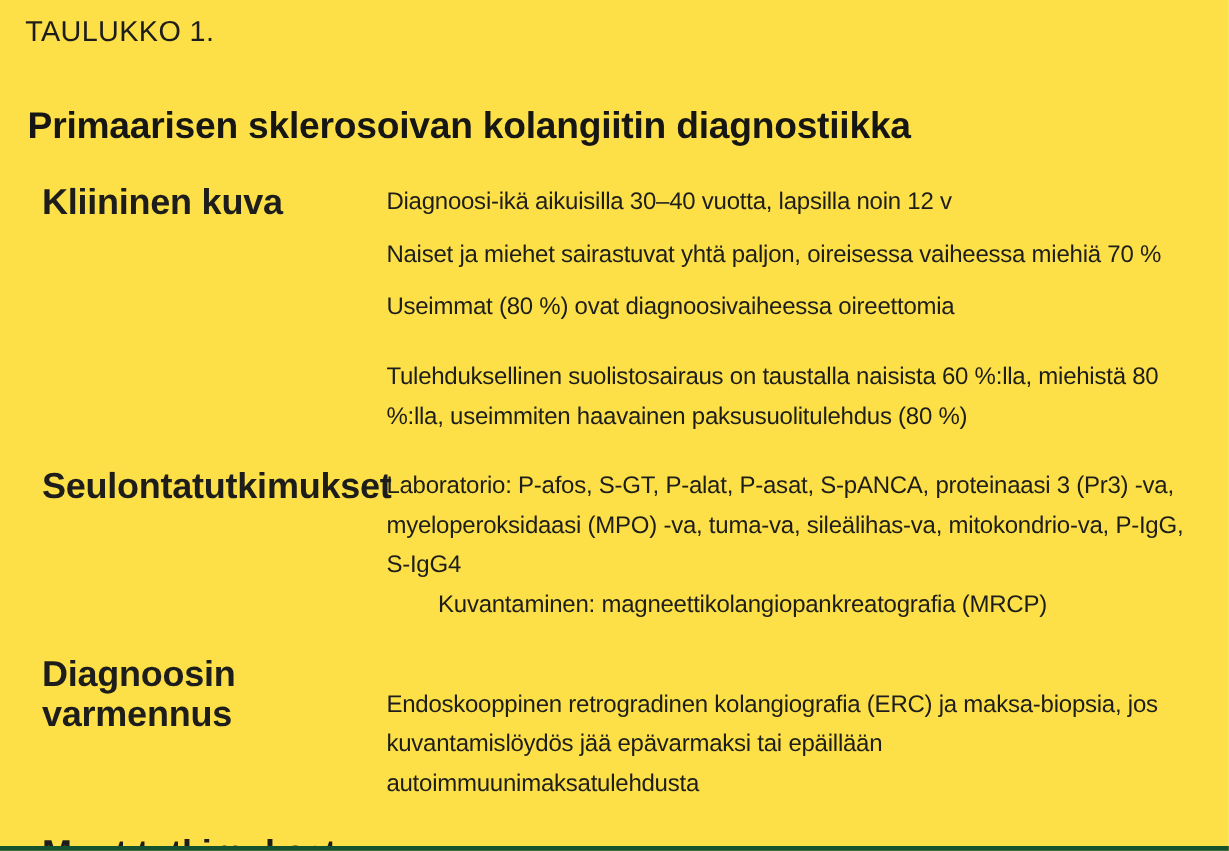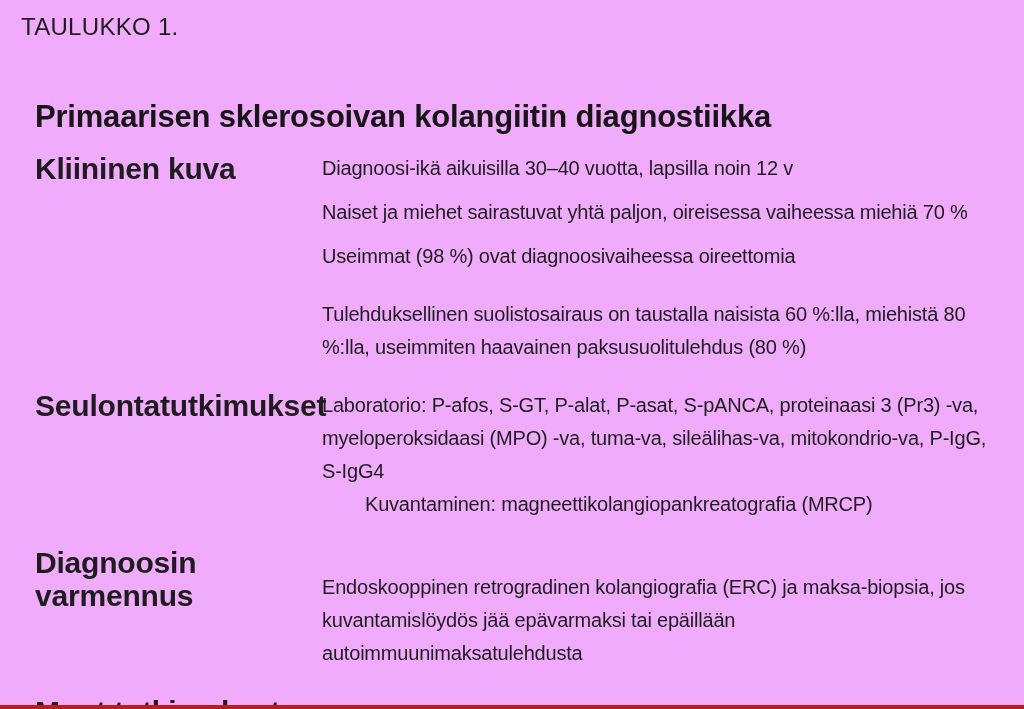--- a/index.html
+++ b/index.html
@@ -4,40 +4,40 @@
 <style>
   html, body { margin: 0; padding: 0; }
   body {
     font-family: "Liberation Sans", sans-serif;
     -webkit-font-smoothing: antialiased;
   }
   .page {
     position: relative;
     width: 1024px;
     height: 709px;
-    background: #f0abfc;
+    background: #fde047;
     color: #1d1d1b;
     box-sizing: border-box;
-    border-bottom: 4px solid #b91c1c;
+    border-bottom: 4px solid #14532d;
     overflow: hidden;
   }
   .kicker {
     position: absolute;
     left: 21px;
     top: 13px;
     font-size: 24px;
     font-weight: 400;
     letter-spacing: 0.3px;
     color: #1d1d1b;
   }
   .title {
     position: absolute;
     left: 20px;
     top: 84px;
-    margin: 15px;
+    margin: 3px;
     font-size: 31px;
     font-weight: 700;
     letter-spacing: -0.2px;
     color: #161614;
   }
   .table {
     position: absolute;
     left: 35px;
     top: 152px;
     width: 960px;
@@ -78,21 +78,21 @@
 
   <h1 class="title">Primaarisen sklerosoivan kolangiitin diagnostiikka</h1>
 
   <div class="table">
 
     <div class="row">
       <div class="label">Kliininen kuva</div>
       <div class="cell">
         <p>Diagnoosi-ikä aikuisilla 30–40 vuotta, lapsilla noin 12 v</p>
         <p>Naiset ja miehet sairastuvat yhtä paljon, oireisessa vaiheessa miehiä 70 %</p>
-        <p>Useimmat (98 %) ovat diagnoosivaiheessa oireettomia</p>
+        <p>Useimmat (80 %) ovat diagnoosivaiheessa oireettomia</p>
         <p>Tulehduksellinen suolistosairaus on taustalla naisista 60 %:lla, miehistä 80 %:lla, useimmiten haavainen paksusuolitulehdus (80 %)</p>
       </div>
     </div>
 
     <div class="row">
       <div class="label">Seulontatutkimukset</div>
       <div class="cell">
         <p class="mb0">Laboratorio: P-afos, S-GT, P-alat, P-asat, S-pANCA, proteinaasi 3 (Pr3) -va, myeloperoksidaasi (MPO) -va, tuma-va, sileälihas-va, mitokondrio-va, P-IgG, S-IgG4</p>
         <p class="tight">Kuvantaminen: magneettikolangiopankreatografia (MRCP)</p>
       </div>

